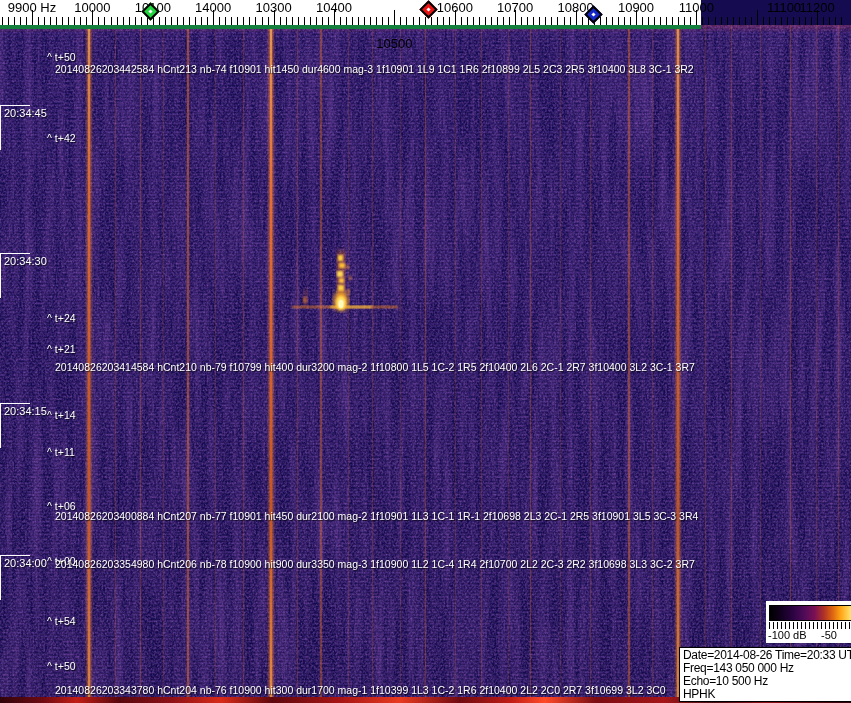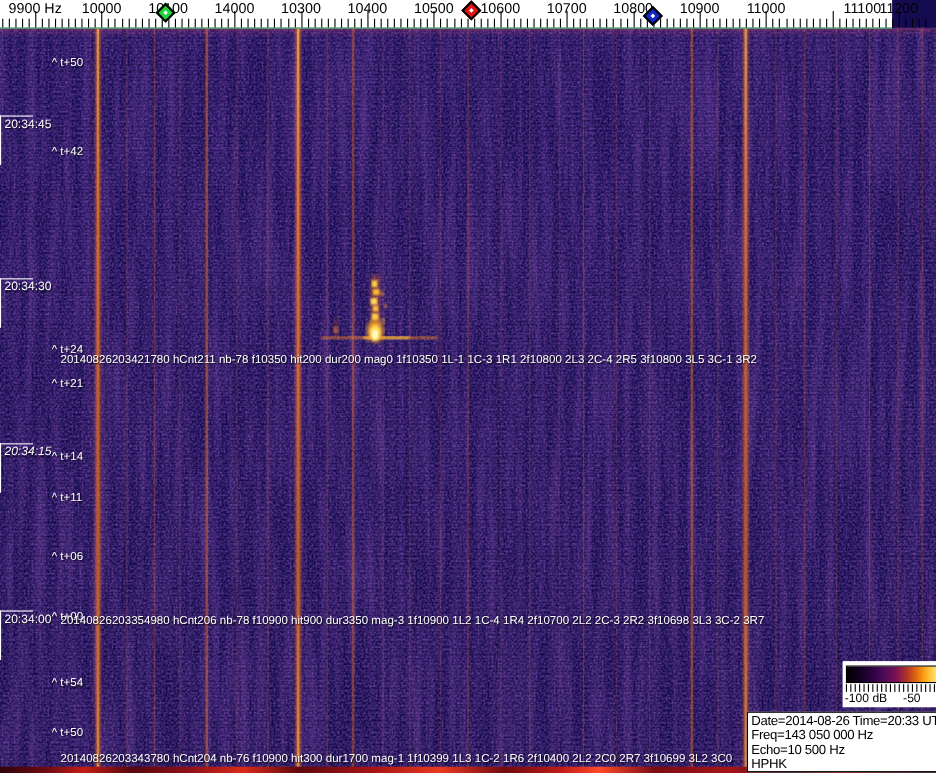--- a/index.html
+++ b/index.html
@@ -3,22 +3,22 @@
 <meta charset="utf-8">
 <style>
   html,body{margin:0;padding:0;}
   body{
     width:851px;height:703px;position:relative;overflow:hidden;
     background:#140b50;
     font-family:"Liberation Sans",sans-serif;
     -webkit-font-smoothing:none;
   }
   
-  #ruler{position:absolute;top:0;left:0;width:811px;height:25px;background:#fff;
-         border-bottom:1px solid #15803d;z-index:5;}
+  #ruler{position:absolute;top:0;left:0;width:701px;height:25px;background:#fff;
+         border-bottom:4px solid #15803d;z-index:5;}
   .tick{position:absolute;bottom:0;width:1px;height:8px;background:#000;}
   .tick.major{height:15px;}
   .flabel{position:absolute;top:0;font-size:13px;color:#000;transform:translateX(-50%);
           white-space:nowrap;}
   .diamond{position:absolute;width:9px;height:9px;border:2px solid #000;
            transform:rotate(45deg);z-index:6;}
   .ddot{position:absolute;left:3px;top:3px;width:3px;height:3px;background:#fff;}
   
   #spectro{position:absolute;top:25px;left:0;width:851px;height:678px;overflow:hidden;
     background:linear-gradient(180deg,#1c0f60 0,#150c54 14px,#140b50 60%,#120a4c 100%);}
@@ -200,21 +200,21 @@
     <div class="tick" style="left: 823.24px;"></div>
     <div class="tick" style="left: 829.28px;"></div>
     <div class="tick" style="left: 835.32px;"></div>
     <div class="tick" style="left: 841.36px;"></div>
     <span class="flabel" style="left: 32px;">9900 Hz</span>
     <span class="flabel" style="left: 92.4px;">10000</span>
     <span class="flabel" style="left: 152.8px;">10100</span>
     <span class="flabel" style="left: 213.2px;">14000</span>
     <span class="flabel" style="left: 273.6px;">10300</span>
     <span class="flabel" style="left: 334px;">10400</span>
-    <span class="flabel" style="left: 394.4px;">10500</span>
+    <span class="flabel" style="left: 394.4px; margin-top: 36px;">10500</span>
     <span class="flabel" style="left: 454.8px;">10600</span>
     <span class="flabel" style="left: 515.2px;">10700</span>
     <span class="flabel" style="left: 575.6px;">10800</span>
     <span class="flabel" style="left: 636px;">10900</span>
     <span class="flabel" style="left: 696.4px;">11000</span>
     <span class="flabel" style="left: 784px;">11100</span>
     <span class="flabel" style="left: 817.2px;">11200</span>
     <div class="diamond" style="left: 144px; top: 5px; background: rgb(31, 212, 60);">
       <div class="ddot"></div>
     </div>
@@ -310,32 +310,34 @@
 
 <div id="overlays">
     <div class="ttick" style="top: 105px;"></div>
     <div class="tvert" style="top: 105px;"></div>
     <span class="tlabel" style="top: 108px;">20:34:45</span>
     <div class="ttick" style="top: 253px;"></div>
     <div class="tvert" style="top: 253px;"></div>
     <span class="tlabel" style="top: 256px;">20:34:30</span>
     <div class="ttick" style="top: 403px;"></div>
     <div class="tvert" style="top: 403px;"></div>
-    <span class="tlabel" style="top: 406px; font-style: italic;">20:34:15</span>
+    <span class="tlabel" style="top: 406px;">20:34:15</span>
     <div class="ttick" style="top: 555px;"></div>
     <div class="tvert" style="top: 555px;"></div>
     <span class="tlabel" style="top: 558px;">20:34:00</span>
     <span class="evlabel" style="left: 47px; top: 52px;">^ t+50</span>
+    <span class="evtext" style="left: 55px; top: 64px;">20140826203442584 hCnt213 nb-74 f10901 hit1450 dur4600 mag-3 1f10901 1L9 1C1 1R6 2f10899 2L5 2C3 2R5 3f10400 3L8 3C-1 3R2</span>
     <span class="evlabel" style="left: 47px; top: 133px;">^ t+42</span>
     <span class="evlabel" style="left: 47px; top: 313px;">^ t+24</span>
-    <span class="evtext" style="left: 55px; top: 322px;">20140826203421780 hCnt211 nb-78 f10350 hit200 dur200 mag0 1f10350 1L-1 1C-3 1R1 2f10800 2L3 2C-4 2R5 3f10800 3L5 3C-1 3R2</span>
     <span class="evlabel" style="left: 47px; top: 344px;">^ t+21</span>
+    <span class="evtext" style="left: 55px; top: 362px;">20140826203414584 hCnt210 nb-79 f10799 hit400 dur3200 mag-2 1f10800 1L5 1C-2 1R5 2f10400 2L6 2C-1 2R7 3f10400 3L2 3C-1 3R7</span>
     <span class="evlabel" style="left: 47px; top: 410px;">^ t+14</span>
     <span class="evlabel" style="left: 47px; top: 447px;">^ t+11</span>
     <span class="evlabel" style="left: 47px; top: 501px;">^ t+06</span>
+    <span class="evtext" style="left: 55px; top: 511px;">20140826203400884 hCnt207 nb-77 f10901 hit450 dur2100 mag-2 1f10901 1L3 1C-1 1R-1 2f10698 2L3 2C-1 2R5 3f10901 3L5 3C-3 3R4</span>
     <span class="evlabel" style="left: 47px; top: 556px;">^ t+00</span>
     <span class="evtext" style="left: 55px; top: 559px;">20140826203354980 hCnt206 nb-78 f10900 hit900 dur3350 mag-3 1f10900 1L2 1C-4 1R4 2f10700 2L2 2C-3 2R2 3f10698 3L3 3C-2 3R7</span>
     <span class="evlabel" style="left: 47px; top: 616px;">^ t+54</span>
     <span class="evlabel" style="left: 47px; top: 661px;">^ t+50</span>
     <span class="evtext" style="left: 55px; top: 685px;">20140826203343780 hCnt204 nb-76 f10900 hit300 dur1700 mag-1 1f10399 1L3 1C-2 1R6 2f10400 2L2 2C0 2R7 3f10699 3L2 3C0</span>
   </div>
 
 <div id="legend">
   <div class="lbar"></div>
   <div id="lticks">

